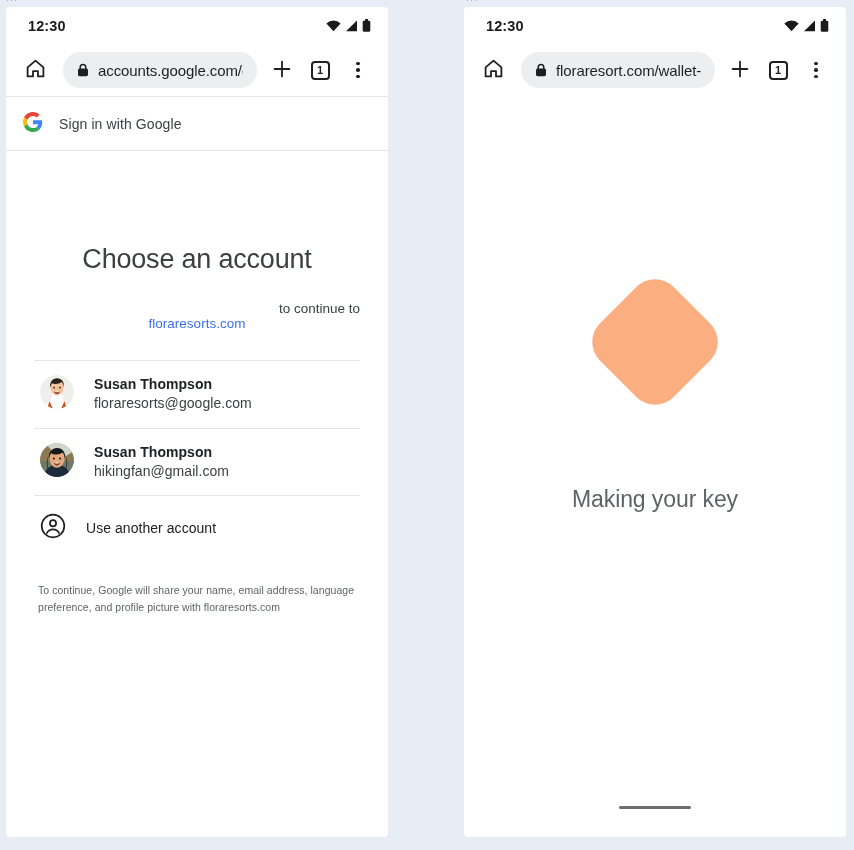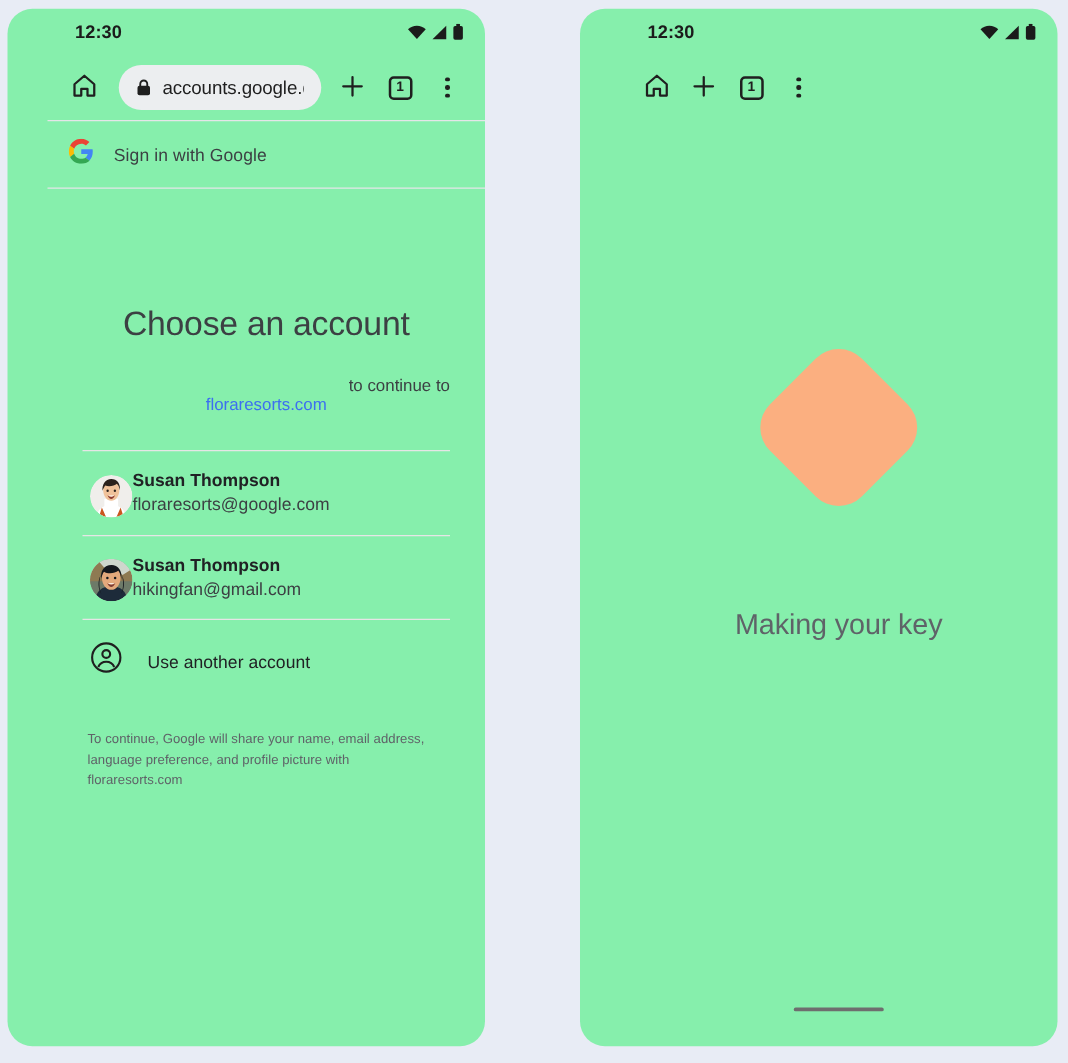--- a/index.html
+++ b/index.html
@@ -32,25 +32,24 @@
     top: -9px;
     font-size: 11px;
     color: #aab0c0;
     letter-spacing: 1px;
     font-family: "Liberation Sans", sans-serif;
   }
 
   
   .phone {
     position: absolute;
-    background: #86efac;
-    border-radius: 20px;
+    background: #ffffff;
+    border-radius: 4px;
     overflow: hidden;
     box-sizing: border-box;
-    padding-left: 32px;
   }
   #phone-left {
     left: 6px;
     top: 7px;
     width: 382px;
     height: 830px;
   }
   #phone-right {
     left: 464px;
     top: 7px;
@@ -198,21 +197,22 @@
     font-size: 13.5px;
     color: #3c6ff0;
     margin-top: 0;
     cursor: pointer;
   }
   .account-list {
     margin-top: 29px;
   }
   .account-row {
     display: flex;
-    align-items: flex-end;
+    align-items: flex-start;
+    gap: 20px;
     padding: 14px 6px;
     border-bottom: 1px solid #e6e6e6;
     cursor: pointer;
   }
   .account-row:first-child { border-top: 1px solid #e6e6e6; }
   .avatar {
     width: 34px;
     height: 34px;
     border-radius: 50%;
     flex: 0 0 auto;
@@ -475,20 +475,29 @@
 
   <div class="toolbar">
     <button class="tb-icon-btn">
       <span>
         <svg width="21" height="21" viewBox="0 0 21 21">
           <path d="M10.5 2.6 2.6 9.4v9h5.4v-5.3h5v5.3h5.4v-9Z" fill="none" stroke="#1f1f1f" stroke-width="1.8" stroke-linejoin="round"></path>
         </svg>
       </span>
     </button>
 
+    <div class="omnibox">
+      <span class="lock">
+        <svg width="12" height="14" viewBox="0 0 12 14">
+          <path d="M3.2 6V4.2a2.8 2.8 0 0 1 5.6 0V6" fill="none" stroke="#1f1f1f" stroke-width="1.5"></path>
+          <rect x="1" y="5.6" width="10" height="7.6" rx="1.6" fill="#1f1f1f"></rect>
+        </svg>
+      </span>
+      <span class="omnibox-url">floraresort.com/wallet-</span>
+    </div>
 
     <button class="tb-icon-btn">
       <span>
         <svg width="20" height="20" viewBox="0 0 20 20">
           <path d="M10 2.6v14.8M2.6 10h14.8" stroke="#1f1f1f" stroke-width="1.8" stroke-linecap="round"></path>
         </svg>
       </span>
     </button>
 
     <button class="tb-icon-btn">

